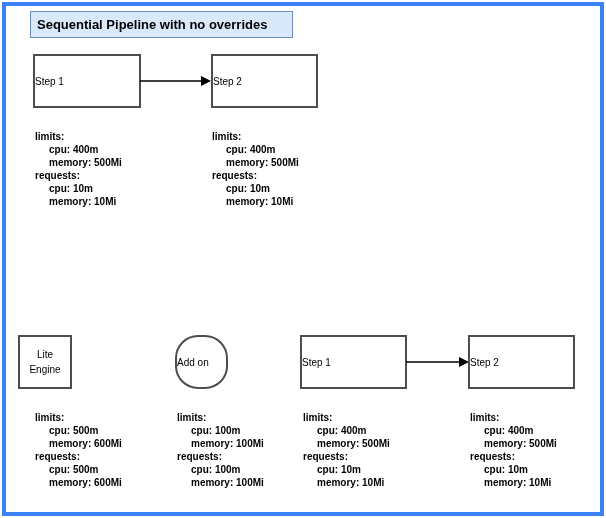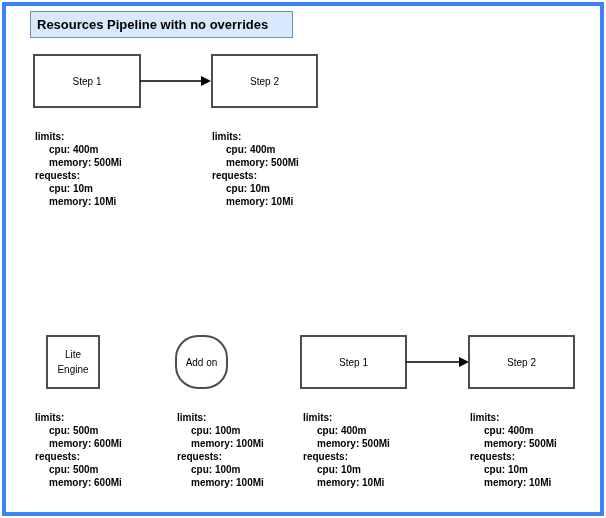--- a/index.html
+++ b/index.html
@@ -31,21 +31,20 @@
     align-items: center;
     padding-left: 6px;
     white-space: nowrap;
   }
   .node {
     position: absolute;
     background: #ffffff;
     border: 2px solid #4d4d4d;
     display: flex;
     align-items: center;
-    justify-content: center;
     text-align: center;
     font-size: 10px;
     line-height: 15px;
     color: #000;
   }
   .arrow { position: absolute; }
   .res {
     position: absolute;
     font-size: 10px;
     line-height: 13px;
@@ -54,21 +53,21 @@
   }
   .res .ind { padding-left: 14px; }
 </style>
 </head>
 <body>
 
 <div class="canvas">
   <div class="frame"></div>
 
   <div class="section-title" style="left:30px; top:11px; width:263px; height:27px;">
-    <span>Resources Pipeline with no overrides</span>
+    <span>Sequential Pipeline with no overrides</span>
   </div>
 
   <div class="node" style="left:33px; top:54px; width:108px; height:54px;">
     <span>Step 1</span>
   </div>
 
   <svg class="arrow" style="left:140px; top:71px;" width="72" height="20" aria-hidden="true">
     <line x1="0" y1="10" x2="61" y2="10" stroke="#000" stroke-width="1.5"></line>
     <polygon points="61,5 71,10 61,15" fill="#000"></polygon>
   </svg>
@@ -89,21 +88,21 @@
   <div class="res" style="left:212px; top:130px;">
     <div>limits:</div>
     <div class="ind">cpu: 400m</div>
     <div class="ind">memory: 500Mi</div>
     <div>requests:</div>
     <div class="ind">cpu: 10m</div>
     <div class="ind">memory: 10Mi</div>
   </div>
 
 
-  <div class="node" style="left:46px; top:335px; width:54px; height:54px;">
+  <div class="node" style="left:18px; top:335px; width:54px; height:54px;">
     <span>Lite Engine</span>
   </div>
 
   <div class="node" style="left:175px; top:335px; width:53px; height:54px;border-radius:23px;">
     <span>Add on</span>
   </div>
 
   <div class="node" style="left:300px; top:335px; width:107px; height:54px;">
     <span>Step 1</span>
   </div>

